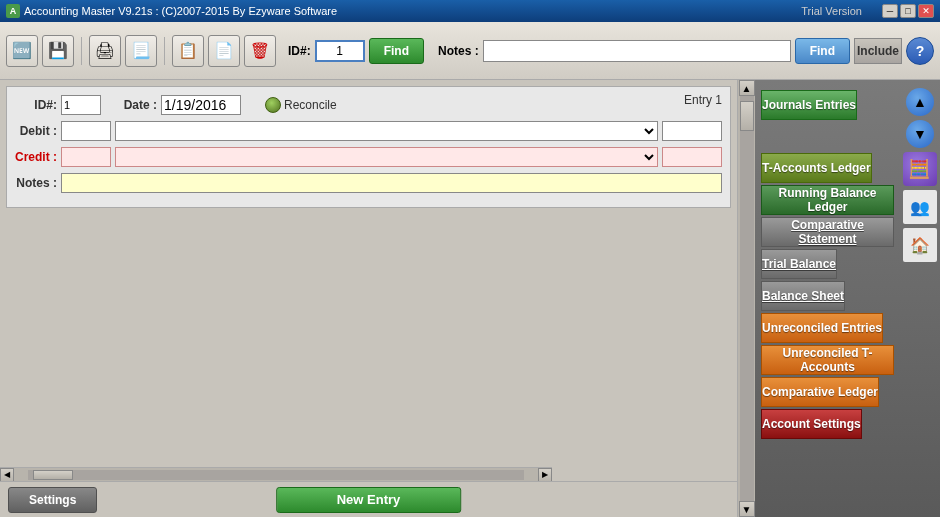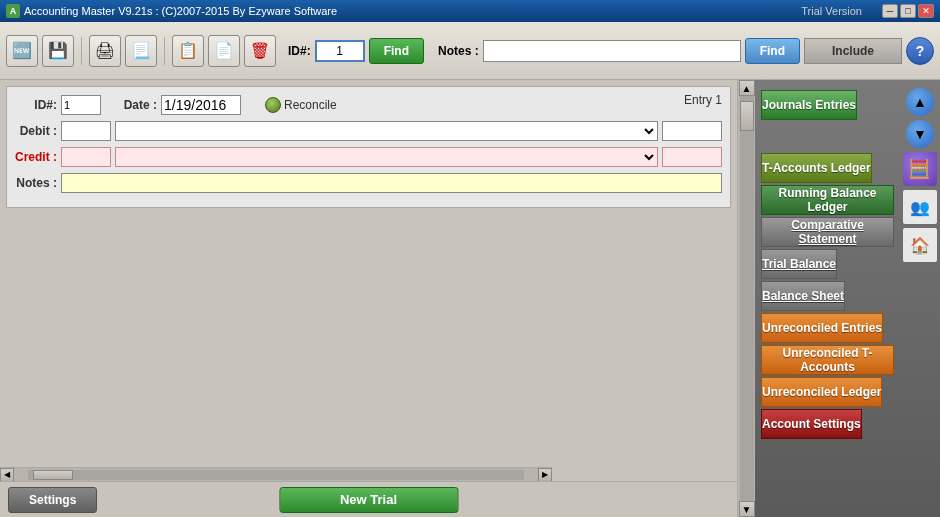--- a/index.html
+++ b/index.html
@@ -94,21 +94,21 @@
       font-size: 12px; padding: 0 4px;
     }
     .find-notes-btn {
       height: 26px; padding: 0 14px;
       background: linear-gradient(to bottom, #7ab8e8, #4a88c8);
       color: white; font-weight: bold; font-size: 12px;
       border: 1px solid #2a68a8;
       border-radius: 3px; cursor: pointer;
     }
     .include-btn {
-      height: 26px; padding: 0 27px;
+      height: 26px; padding: 0 2px;
       background: linear-gradient(to bottom, #c8c4bc, #a8a4a0);
       color: #333; font-weight: bold; font-size: 12px;
       border: 1px solid #888;
       border-radius: 0; cursor: pointer;
     }
     .help-btn {
       width: 28px; height: 28px;
       background: linear-gradient(to bottom, #5a8ad4, #2a5ab4);
       color: white; font-weight: bold; font-size: 14px;
       border: 1px solid #1a4a94;
@@ -439,21 +439,21 @@
     <div class="horizontal-scrollbar">
       <div class="h-scroll-arrow">◀</div>
       <div class="h-scroll-track">
         <div class="h-scroll-thumb"></div>
       </div>
       <div class="h-scroll-arrow">▶</div>
     </div>
 
     <div class="bottom-bar">
       <button class="settings-btn">Settings</button>
-      <button class="new-entry-btn">New Trial</button>
+      <button class="new-entry-btn">New Entry</button>
     </div>
 
   </div>
 
   <div class="scrollbar-area">
     <div class="scroll-arrow">▲</div>
     <div class="scroll-track">
       <div class="scroll-thumb"></div>
     </div>
     <div class="scroll-arrow">▼</div>
@@ -481,21 +481,21 @@
         <button class="sidebar-btn gray">
           <span>Balance Sheet</span>
         </button>
         <button class="sidebar-btn orange">
           <span>Unreconciled Entries</span>
         </button>
         <button class="sidebar-btn orange">
           <span>Unreconciled T-Accounts</span>
         </button>
         <button class="sidebar-btn orange">
-          <span>Unreconciled Ledger</span>
+          <span>Comparative Ledger</span>
         </button>
         <div style="flex:1;"></div>
         <button class="sidebar-btn dark-red" style="margin-top: auto;">
           <span>Account Settings</span>
         </button>
       </div>
 
       <div style="display:flex; flex-direction:column; align-items:center; padding: 4px 3px; gap: 4px;">
         <button class="sidebar-icon-btn blue-up" style="width:28px;height:28px;">▲</button>
         <button class="sidebar-icon-btn blue-down" style="width:28px;height:28px;">▼</button>

